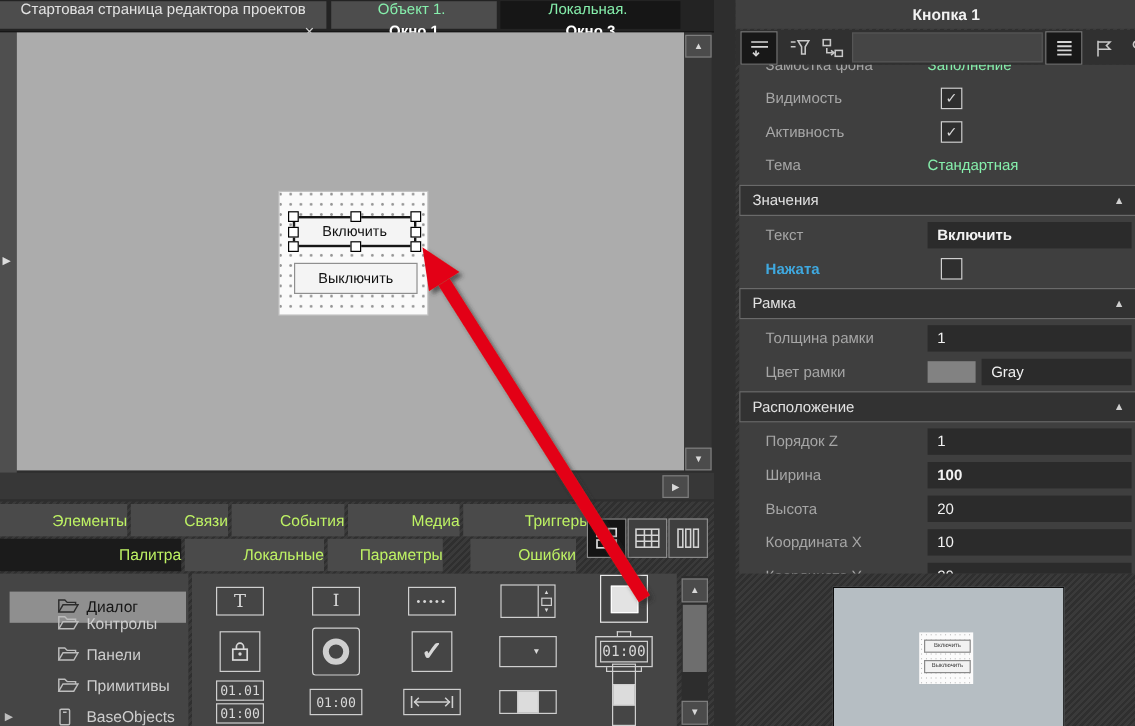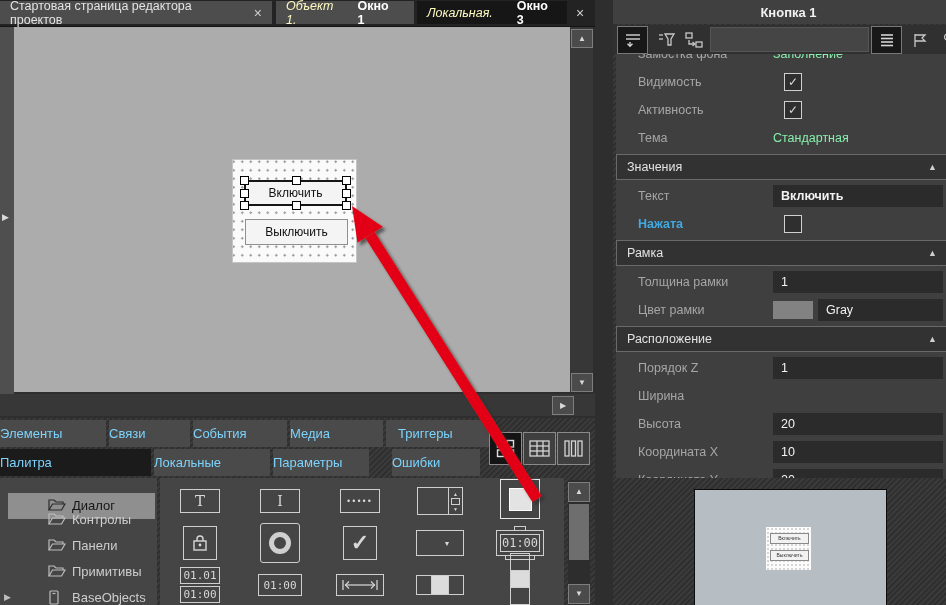--- a/index.html
+++ b/index.html
@@ -7,22 +7,22 @@
     position:relative;width:946px;height:605px;overflow:hidden;
     background:#2e2e2e;font-family:"Liberation Sans",sans-serif;
     -webkit-font-smoothing:antialiased;
   }
   .abs{position:absolute;}
   .hatch{background:repeating-linear-gradient(135deg,#3a3a3a 0 2px,#2f2f2f 2px 4px);}
 
   
   .tabbar{left:0;top:0;width:595px;height:26px;background:#232323;border-bottom:1px solid #141414;}
   .wtab{position:absolute;top:1px;height:23px;display:flex;align-items:center;
-        padding:0 10px;background:#4d4d4d;color:#e3e3e3;font-size:12.5px;gap:20px;}
-  .wtab .prefix{color:#fef9c3;margin-right:4px;font-style:italic;}
+        padding:0 10px;background:#4d4d4d;color:#e3e3e3;font-size:12.5px;gap:4px;flex-direction:column;}
+  .wtab .prefix{color:#86efac;margin-right:4px;}
   .wtab .ttl{color:#fff;font-weight:bold;}
   .wtab.plain .ttl{color:#e3e3e3;font-weight:normal;}
   .wtab.active{background:#161616;}
   .tabx{margin-left:auto;color:#cfcfcf;font-size:14px;line-height:14px;cursor:default;padding-left:8px;}
 
   
   .leftstrip{left:0;top:27px;width:14px;height:367px;background:#4f4f4f;}
   .panelhandle{position:absolute;left:2px;top:185px;color:#dcdcdc;font-size:9px;}
   .canvas{left:14px;top:27px;width:556px;height:365px;background:#acacac;}
   .surface{position:absolute;left:219px;top:133px;width:123px;height:102px;background:#fafafa;
@@ -36,22 +36,22 @@
   .hdl{position:absolute;width:7px;height:7px;background:#fff;border:1px solid #000;}
 
   
   .vscroll{left:570px;top:27px;width:23px;height:365px;background:#373737;}
   .hscroll{left:0px;top:394px;width:595px;height:22px;background:#373737;}
   .sbtn{position:absolute;background:#4b4b4b;border:1px solid #7d7d7d;color:#d8d8d8;
         display:flex;align-items:center;justify-content:center;font-size:8px;line-height:8px;}
 
   
   .dock{left:0;top:418px;width:595px;height:187px;}
-  .ptab{position:absolute;height:27px;background:#4a4a4a;color:#7dd3fc;font-size:13px;
-        display:flex;align-items:center;justify-content:flex-start;}
+  .ptab{position:absolute;height:27px;background:#4a4a4a;color:#bef264;font-size:13px;
+        display:flex;align-items:center;justify-content:flex-end;}
   .ptab.active{background:#1b1b1b;}
   .viewbtn{position:absolute;width:31px;height:31px;background:#3f3f3f;border:1px solid #8a8a8a;
            display:flex;align-items:center;justify-content:center;}
   .viewbtn.active{background:#141414;}
 
   .tree{position:absolute;left:0;top:60px;width:157px;height:127px;background:#454545;}
   .titem{position:absolute;left:0;width:157px;height:26px;color:#cdcdcd;font-size:13px;}
   .titem .lbl{position:absolute;left:72px;top:5px;}
   .titem .ticon{position:absolute;left:48px;top:5px;}
   .titem .exp{position:absolute;left:4px;top:7px;font-size:9px;color:#bdbdbd;}
@@ -506,20 +506,21 @@
       <div class="psec">
         <span class="slbl">Расположение</span>
         <span class="sarr">▲</span>
       </div>
       <div class="prow">
         <span class="plabel">Порядок Z</span>
         <span class="pinput">1</span>
       </div>
       <div class="prow">
         <span class="plabel">Ширина</span>
+        <span class="pinput bold">100</span>
       </div>
       <div class="prow">
         <span class="plabel">Высота</span>
         <span class="pinput">20</span>
       </div>
       <div class="prow">
         <span class="plabel">Координата X</span>
         <span class="pinput">10</span>
       </div>
       <div class="prow">

